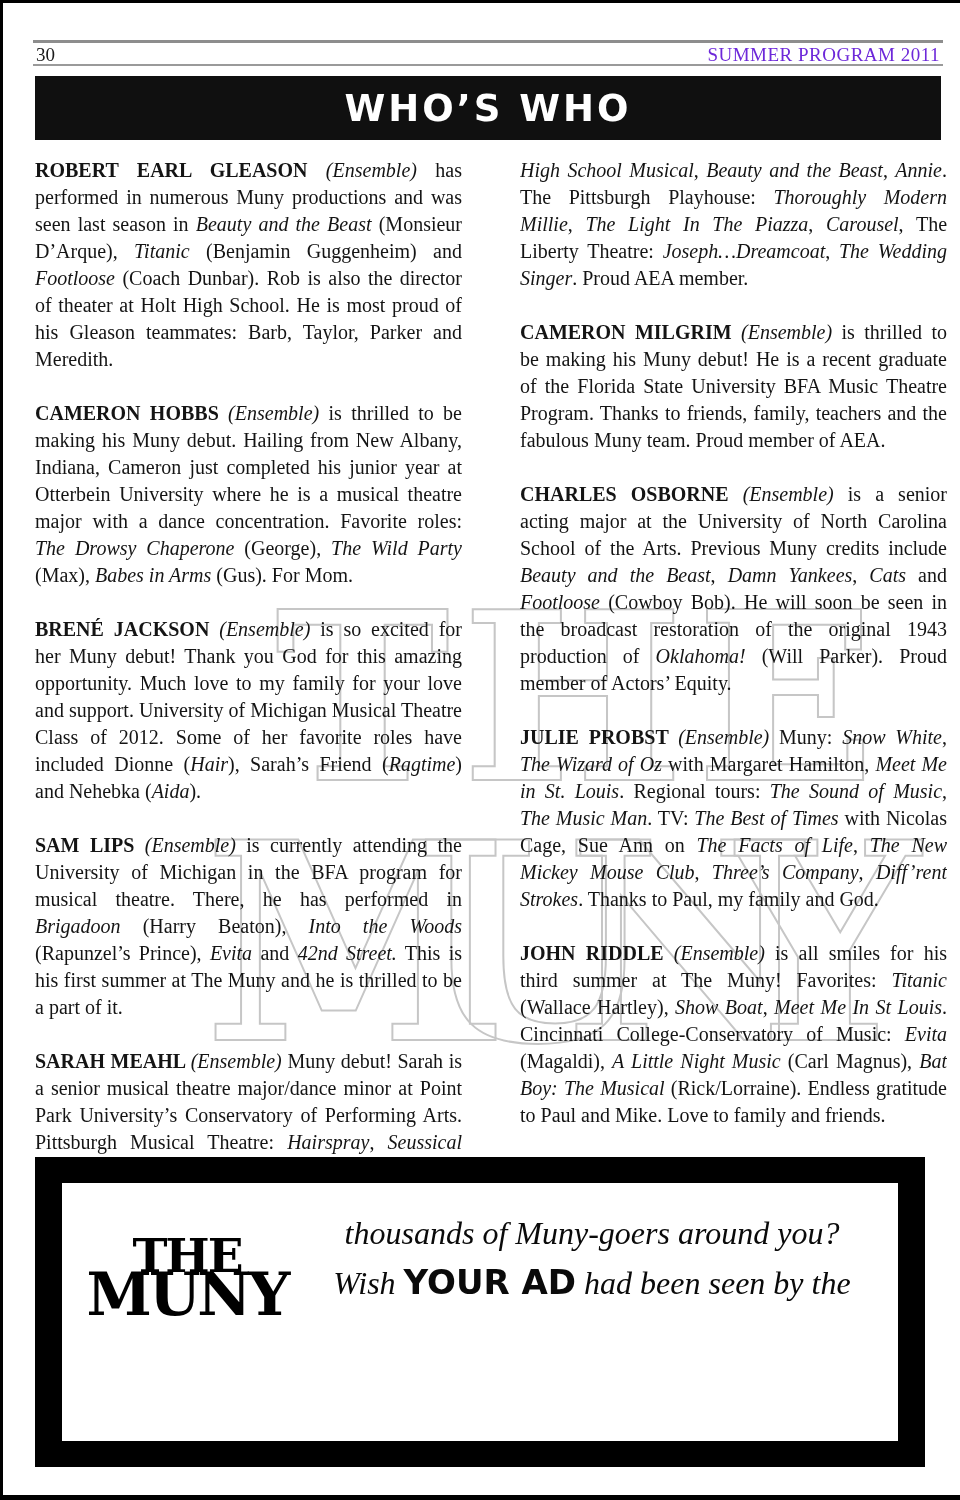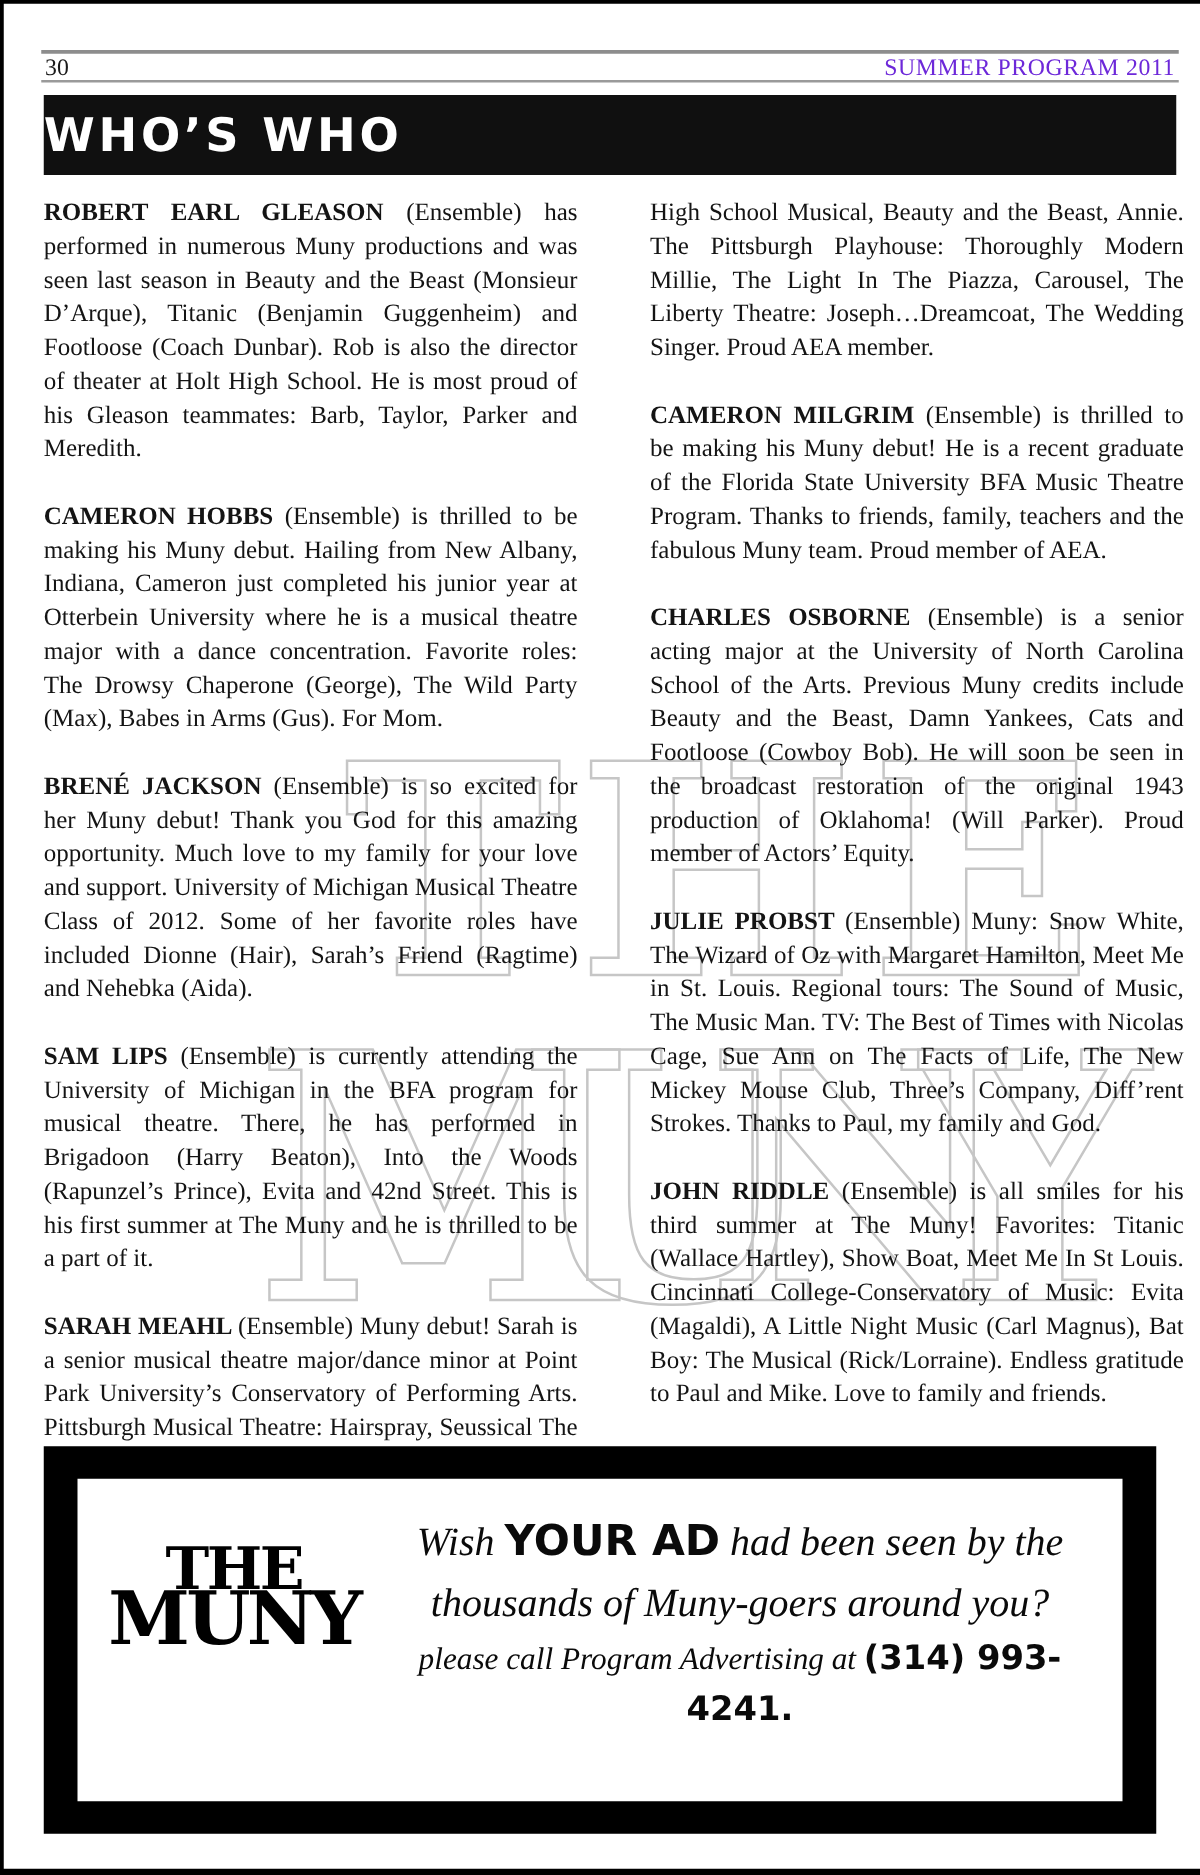--- a/index.html
+++ b/index.html
@@ -14,21 +14,21 @@
   
   .rule { position:absolute; left:33px; right:33px; z-index:1; }
   .rule-top { top:40px; height:3px; background:#8d8d8d; }
   .rule-mid { top:64px; height:2px; background:#9a9a9a; }
   .page-num { position:absolute; left:36px; top:44px; font-size:19px; color:#1a1a1a; z-index:1; }
   .edition  { position:absolute; right:36px; top:44px; font-size:19px; letter-spacing:.5px; color:#6d28d9; z-index:1; }
 
   
   .banner {
     position:absolute; left:35px; right:35px; top:76px; height:64px; background:#101010;
-    display:flex; align-items:center; justify-content:flex-start; z-index:1;
+    display:flex; align-items:center; justify-content:center; z-index:1;
   }
   .banner span {
     color:#fff; font-family:"DejaVu Sans", sans-serif; font-weight:bold;
     font-size:37px; letter-spacing:3px;
   }
 
   
   .watermark { position:absolute; left:190px; top:545px; width:740px; height:540px; z-index:0; }
   .watermark text {
     font-family:"DejaVu Serif", serif; font-weight:bold;
@@ -37,21 +37,21 @@
 
   
   .col { position:absolute; top:157px; width:427px; height:1002px; overflow:hidden; z-index:1; }
   .col-left  { left:35px; }
   .col-right { left:520px; }
   p.bio {
     margin:0 0 27px 0; font-size:20px; line-height:27px;
     text-align:justify; text-align-last:left; color:#141414;
   }
   .seg-b { font-weight:bold;margin-top:30px; }
-  .seg-i { }
+  .seg-i { font-style:italic; }
   .seg-s { font-family:"DejaVu Sans", sans-serif; font-weight:bold; font-style:normal; }
 
   
   .ad { position:absolute; left:35px; top:1157px; width:890px; height:310px; background:#000; z-index:2; }
   .ad-inner { position:absolute; left:27px; top:26px; width:836px; height:258px; background:#fff; }
   .ad-logo {
     position:absolute; left:18px; top:52px; width:214px; text-align:center;
     color:#000; font-family:"DejaVu Serif", serif; font-weight:bold;
   }
   .logo-the  { font-size:47px; line-height:42px; letter-spacing:-2px; }
@@ -99,19 +99,18 @@
     <p class="bio"><span class="seg-b">JOHN RIDDLE </span><span class="seg-i">(Ensemble)</span><span> is all smiles for his third summer at The Muny! Favorites: </span><span class="seg-i">Titanic</span><span> (Wallace Hartley), </span><span class="seg-i">Show Boat</span><span>, </span><span class="seg-i">Meet Me In St Louis</span><span>. Cincinnati College-Conservatory of Music: </span><span class="seg-i">Evita</span><span> (Magaldi), </span><span class="seg-i">A Little Night Music</span><span> (Carl Magnus), </span><span class="seg-i">Bat Boy: The Musical</span><span> (Rick/Lorraine). Endless gratitude to Paul and Mike. Love to family and friends.</span></p>
   </div>
 
   <div class="ad">
     <div class="ad-inner">
       <div class="ad-logo">
         <div class="logo-the">THE</div>
         <div class="logo-muny">MUNY</div>
       </div>
       <div class="ad-text">
+        <div class="ad-headline"><span class="seg-i">thousands of Muny-goers around you?</span></div>
         <div class="ad-headline"><span class="seg-i">Wish </span><span class="seg-s">YOUR AD</span><span class="seg-i"> had been seen by the</span></div>
-        <div class="ad-headline"><span class="seg-i">thousands of Muny-goers around you?</span></div>
-        <div class="ad-contact"><span class="seg-i">please call Program Advertising at </span><span class="seg-s">(314) 993-4241.</span></div>
       </div>
     </div>
   </div>
 </div>
 
 </body></html>

